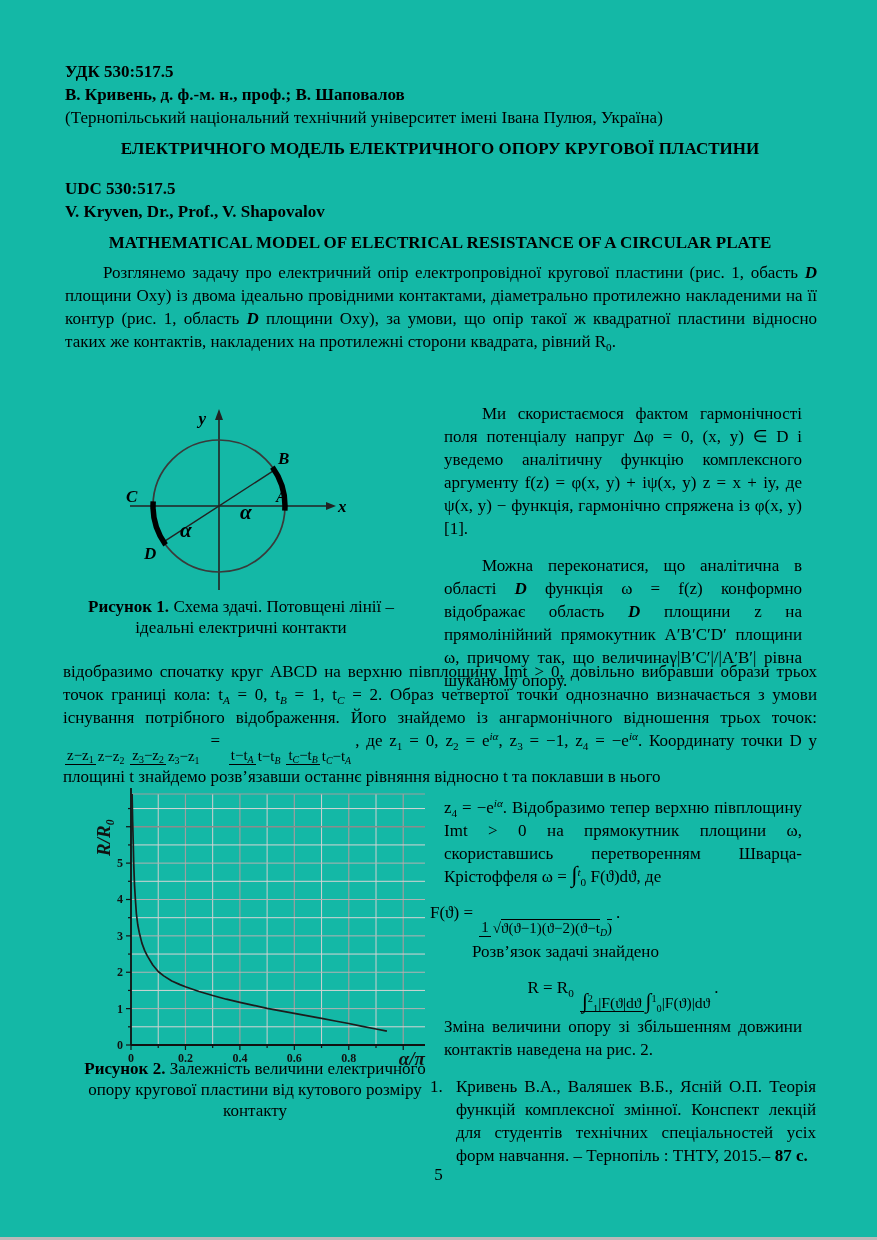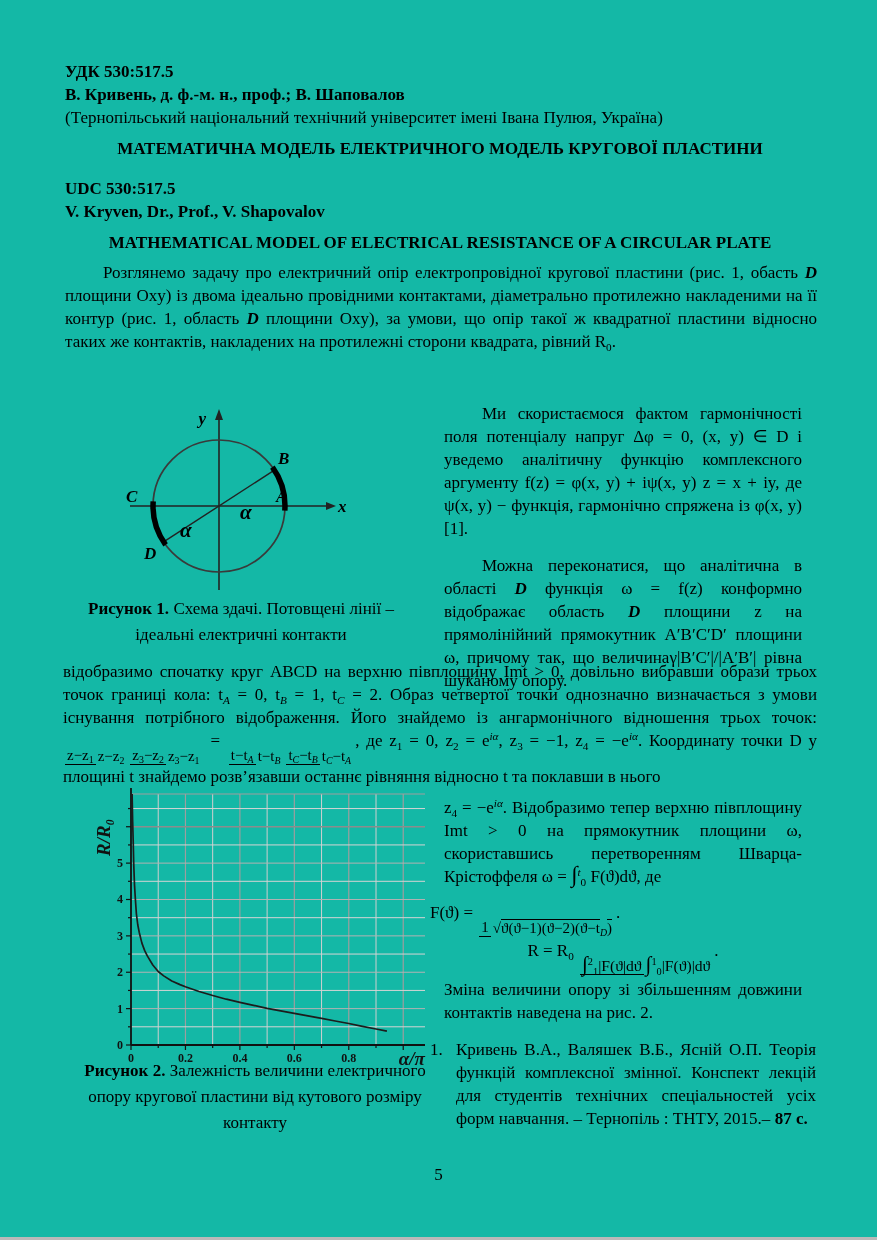--- a/index.html
+++ b/index.html
@@ -21,21 +21,21 @@
   .rs-isup{font-size:66%;vertical-align:0.55em;font-style:italic;line-height:0}
   .rs-big{font-size:135%;line-height:0}
   .rs-ov{border-top:1.2px solid #000}
   
   .mfrac{display:inline-flex;flex-direction:row;align-items:center;vertical-align:-0.95em;
          line-height:1.12;font-size:88%;margin:0 2px;text-indent:0}
   .mfrac .num{border-bottom:1.2px solid #000;padding:0 2px;text-align:center}
   .mfrac .den{padding:0 2px;text-align:center}
   .fform{line-height:1.3}
   
-  .cap{line-height:26px}
+  .cap{line-height:21px}
   
   .tick{font-family:"Liberation Serif",serif;font-size:12px;font-weight:bold;fill:#111}
   .axlabel{font-family:"Liberation Serif",serif;font-size:19px;font-weight:bold;font-style:italic;fill:#111}
   .flab{font-family:"Liberation Serif",serif;font-size:17px;font-weight:bold;font-style:italic;fill:#000}
   .falpha{font-family:"Liberation Serif",serif;font-size:21px;font-weight:bold;font-style:italic;fill:#000}
   .lit-item{display:flex}
   .lit-num{width:26px;flex:0 0 26px}
   .lit-text{flex:1;text-align:justify}
   .bottom-strip{position:absolute;left:0;bottom:0;width:100%;height:3px;background:#b9b9b9}
 </style>
@@ -43,21 +43,21 @@
 <body>
 
 <div class="page">
 
   <div class="blk" style="left:65px;top:60px;width:750px">
     <div class="b">УДК 530:517.5</div>
     <div class="b">В. Кривень, д. ф.-м. н., проф.; В. Шаповалов</div>
     <div>(Тернопільський національний технічний університет імені Івана Пулюя, Україна)</div>
   </div>
 
-  <div class="blk b ctr" style="left:65px;top:137px;width:750px">МАТЕМАТИЧНА МОДЕЛЬ ЕЛЕКТРИЧНОГО МОДЕЛЬ КРУГОВОЇ ПЛАСТИНИ</div>
+  <div class="blk b ctr" style="left:65px;top:137px;width:750px">ЕЛЕКТРИЧНОГО МОДЕЛЬ ЕЛЕКТРИЧНОГО ОПОРУ КРУГОВОЇ ПЛАСТИНИ</div>
 
   <div class="blk" style="left:65px;top:177px;width:750px">
     <div class="b">UDC 530:517.5</div>
     <div class="b">V. Kryven, Dr., Prof., V. Shapovalov</div>
   </div>
 
   <div class="blk b ctr" style="left:65px;top:231px;width:750px">MATHEMATICAL MODEL OF ELECTRICAL RESISTANCE OF A CIRCULAR PLATE</div>
 
   <div class="blk just ind" style="left:65px;top:261px;width:752px"><span>Розглянемо задачу про електричний опір електропровідної кругової пластини (рис. 1, обасть </span><span class="rs-bi">D</span><span> площини </span><span class="rs-i">Oxy</span><span>) із двома ідеально провідними контактами, діаметрально протилежно накладеними на її контур (рис. 1, область </span><span class="rs-bi">D</span><span> площини </span><span class="rs-i">Oxy</span><span>), за умови, що опір такої ж квадратної пластини відносно таких же контактів, накладених на протилежні сторони квадрата, рівний </span><span class="rs-i">R</span><span class="rs-sub">0</span><span>.</span></div>
 
@@ -183,20 +183,21 @@
   <div class="blk ctr cap" style="left:80px;top:1058px;width:350px"><span class="rs-b">Рисунок 2.</span><span> Залежність величини електричного опору кругової пластини від кутового розміру контакту</span></div>
 
   <div class="blk" style="left:430px;top:782px;width:386px">
     <p class="just"><span class="rs-i">z</span><span class="rs-sub">4</span><span> = −</span><span class="rs-i">e</span><span class="rs-isup">iα</span><span>. Відобразимо тепер верхню півплощину Im</span><span class="rs-i">t</span><span> &gt; 0 на прямокутник площини </span><span class="rs-i">ω</span><span>, скориставшись перетворенням Шварца-Крістоффеля </span><span class="rs-i">ω</span><span> = </span><span class="rs-big">∫</span><span class="rs-isup">t</span><span class="rs-sub">0</span><span> </span><span class="rs-i">F(ϑ)dϑ</span><span>, де</span></p>
     <div class="fform" style="margin-top:4px">
       <span><span class="rs-i">F(ϑ)</span><span> = </span></span><span class="mfrac">
           <span class="num"><span>1</span></span>
           <span class="den"><span>√</span><span class="rs-i rs-ov">ϑ(ϑ−1)(ϑ−2)(ϑ−t</span><span class="rs-isub">D</span><span class="rs-i rs-ov">)</span></span>
         </span><span>.</span>
     </div>
+    <p style="text-indent:28px;margin-top:3px">Розв’язок задачі знайдено</p>
     <div class="ctr fform" style="margin-top:3px">
       <span><span class="rs-i">R</span><span> = </span><span class="rs-i">R</span><span class="rs-sub">0</span><span> </span></span><span class="mfrac" style="font-size:92%">
           <span class="num"><span class="rs-big">∫</span><span class="rs-sup">2</span><span class="rs-sub">1</span><span class="rs-i">|F(ϑ|dϑ</span></span>
           <span class="den"><span class="rs-big">∫</span><span class="rs-sup">1</span><span class="rs-sub">0</span><span class="rs-i">|F(ϑ)|dϑ</span></span>
         </span><span>.</span>
     </div>
     <p class="just" style="margin-top:3px"><span>Зміна величини опору зі збільшенням довжини контактів наведена на рис. 2.</span></p>
     <div class="lit-item">
       <span class="lit-num">1.</span>
       <span class="lit-text"><span>Кривень В.А., Валяшек В.Б., Ясній О.П. Теорія функцій комплексної змінної. Конспект лекцій для студентів технічних спеціальностей усіх форм навчання. – Тернопіль : ТНТУ, 2015.– </span><span class="rs-b">87 с.</span></span>

